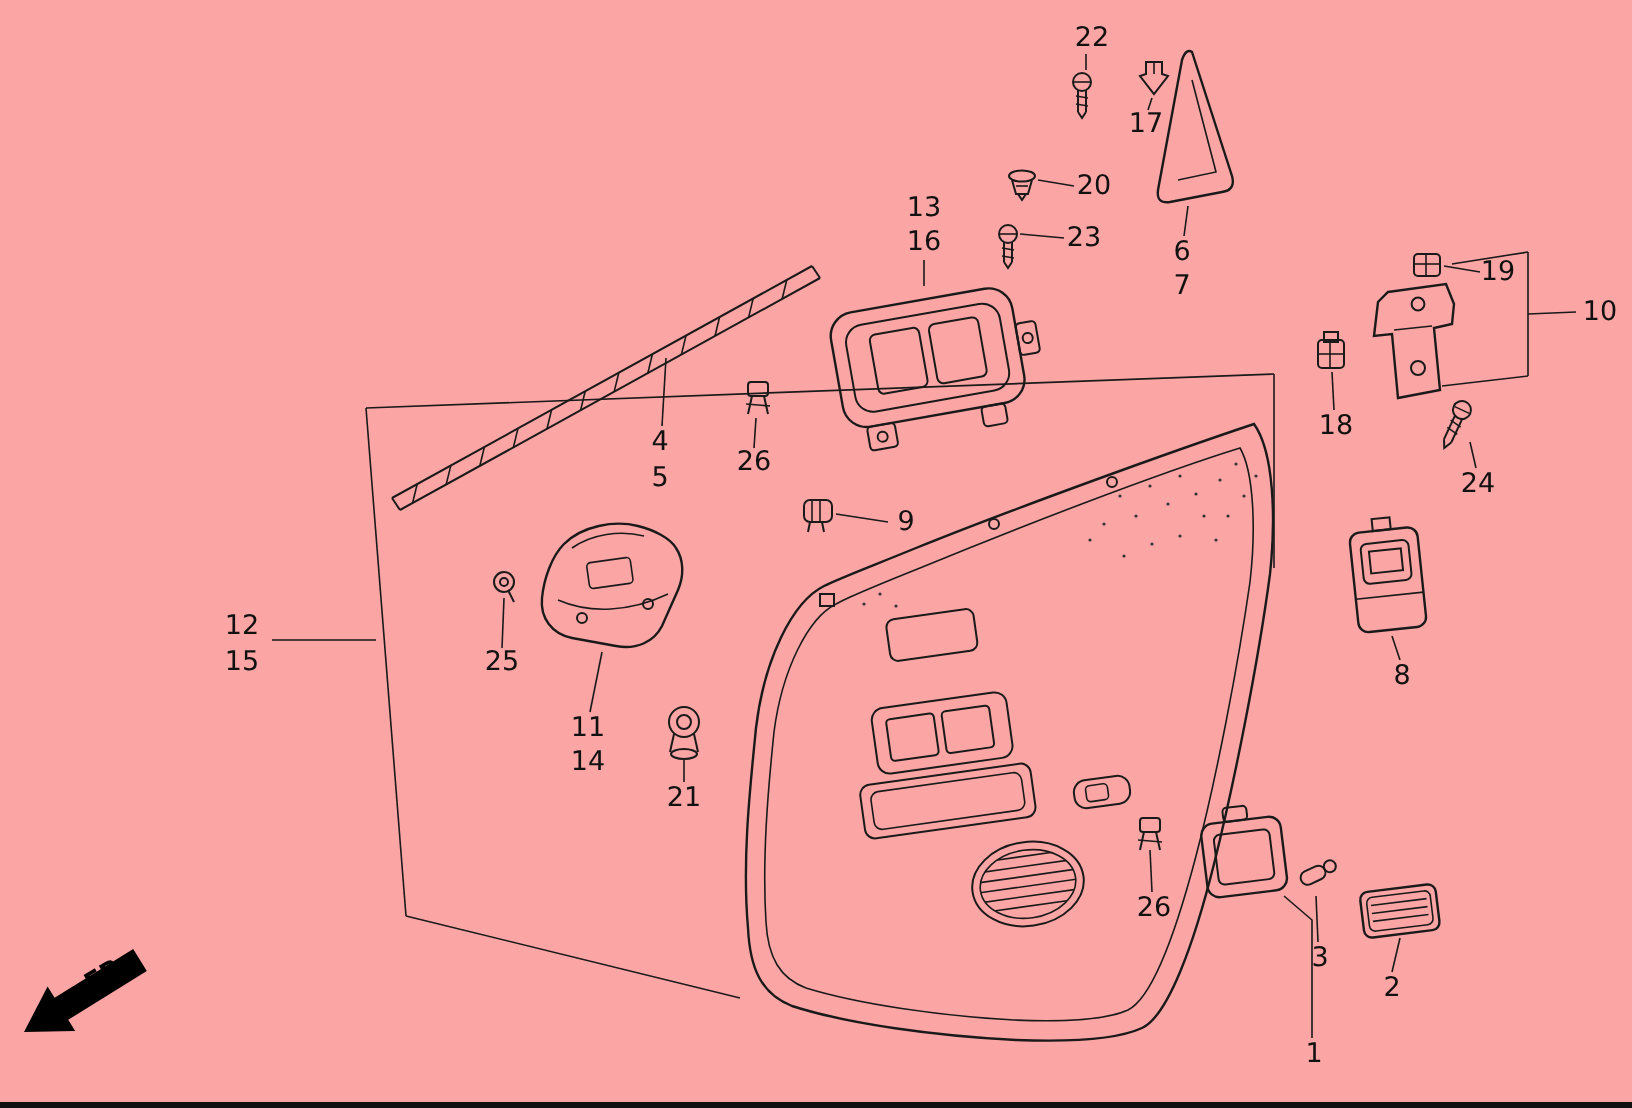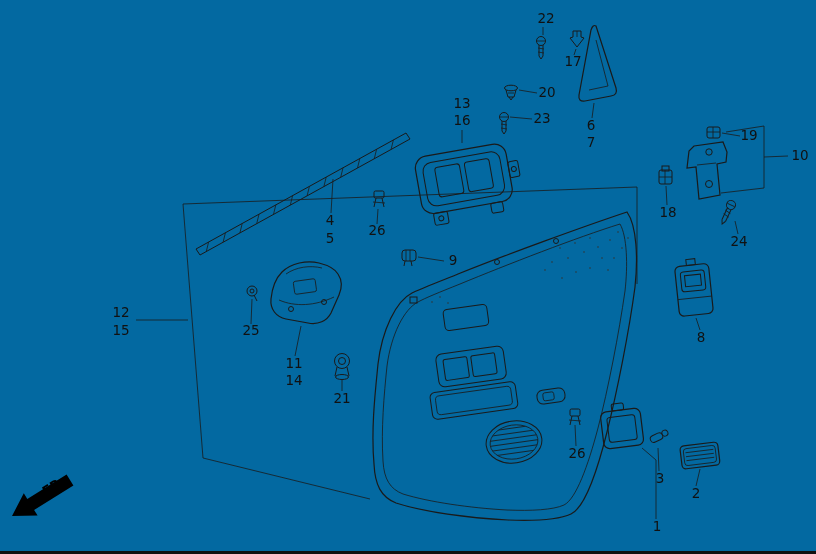--- a/index.html
+++ b/index.html
@@ -1,19 +1,19 @@
 <!DOCTYPE html>
 <html><head>
 <meta charset="utf-8">
 <style>
   html,body{margin:0;padding:0;background:#ffffff;}
   .stage{
     position:relative;
     width:816px;height:554px;
-    background:#0369a1;
+    background:#fca5a5;
     font-family:"DejaVu Sans", sans-serif;
     overflow:hidden;
   }
   svg{display:block;}
   .callout{
     font-family:"DejaVu Sans", sans-serif;
     font-size:13.5px;
     fill:#111111;
   }
   .fr-label{

